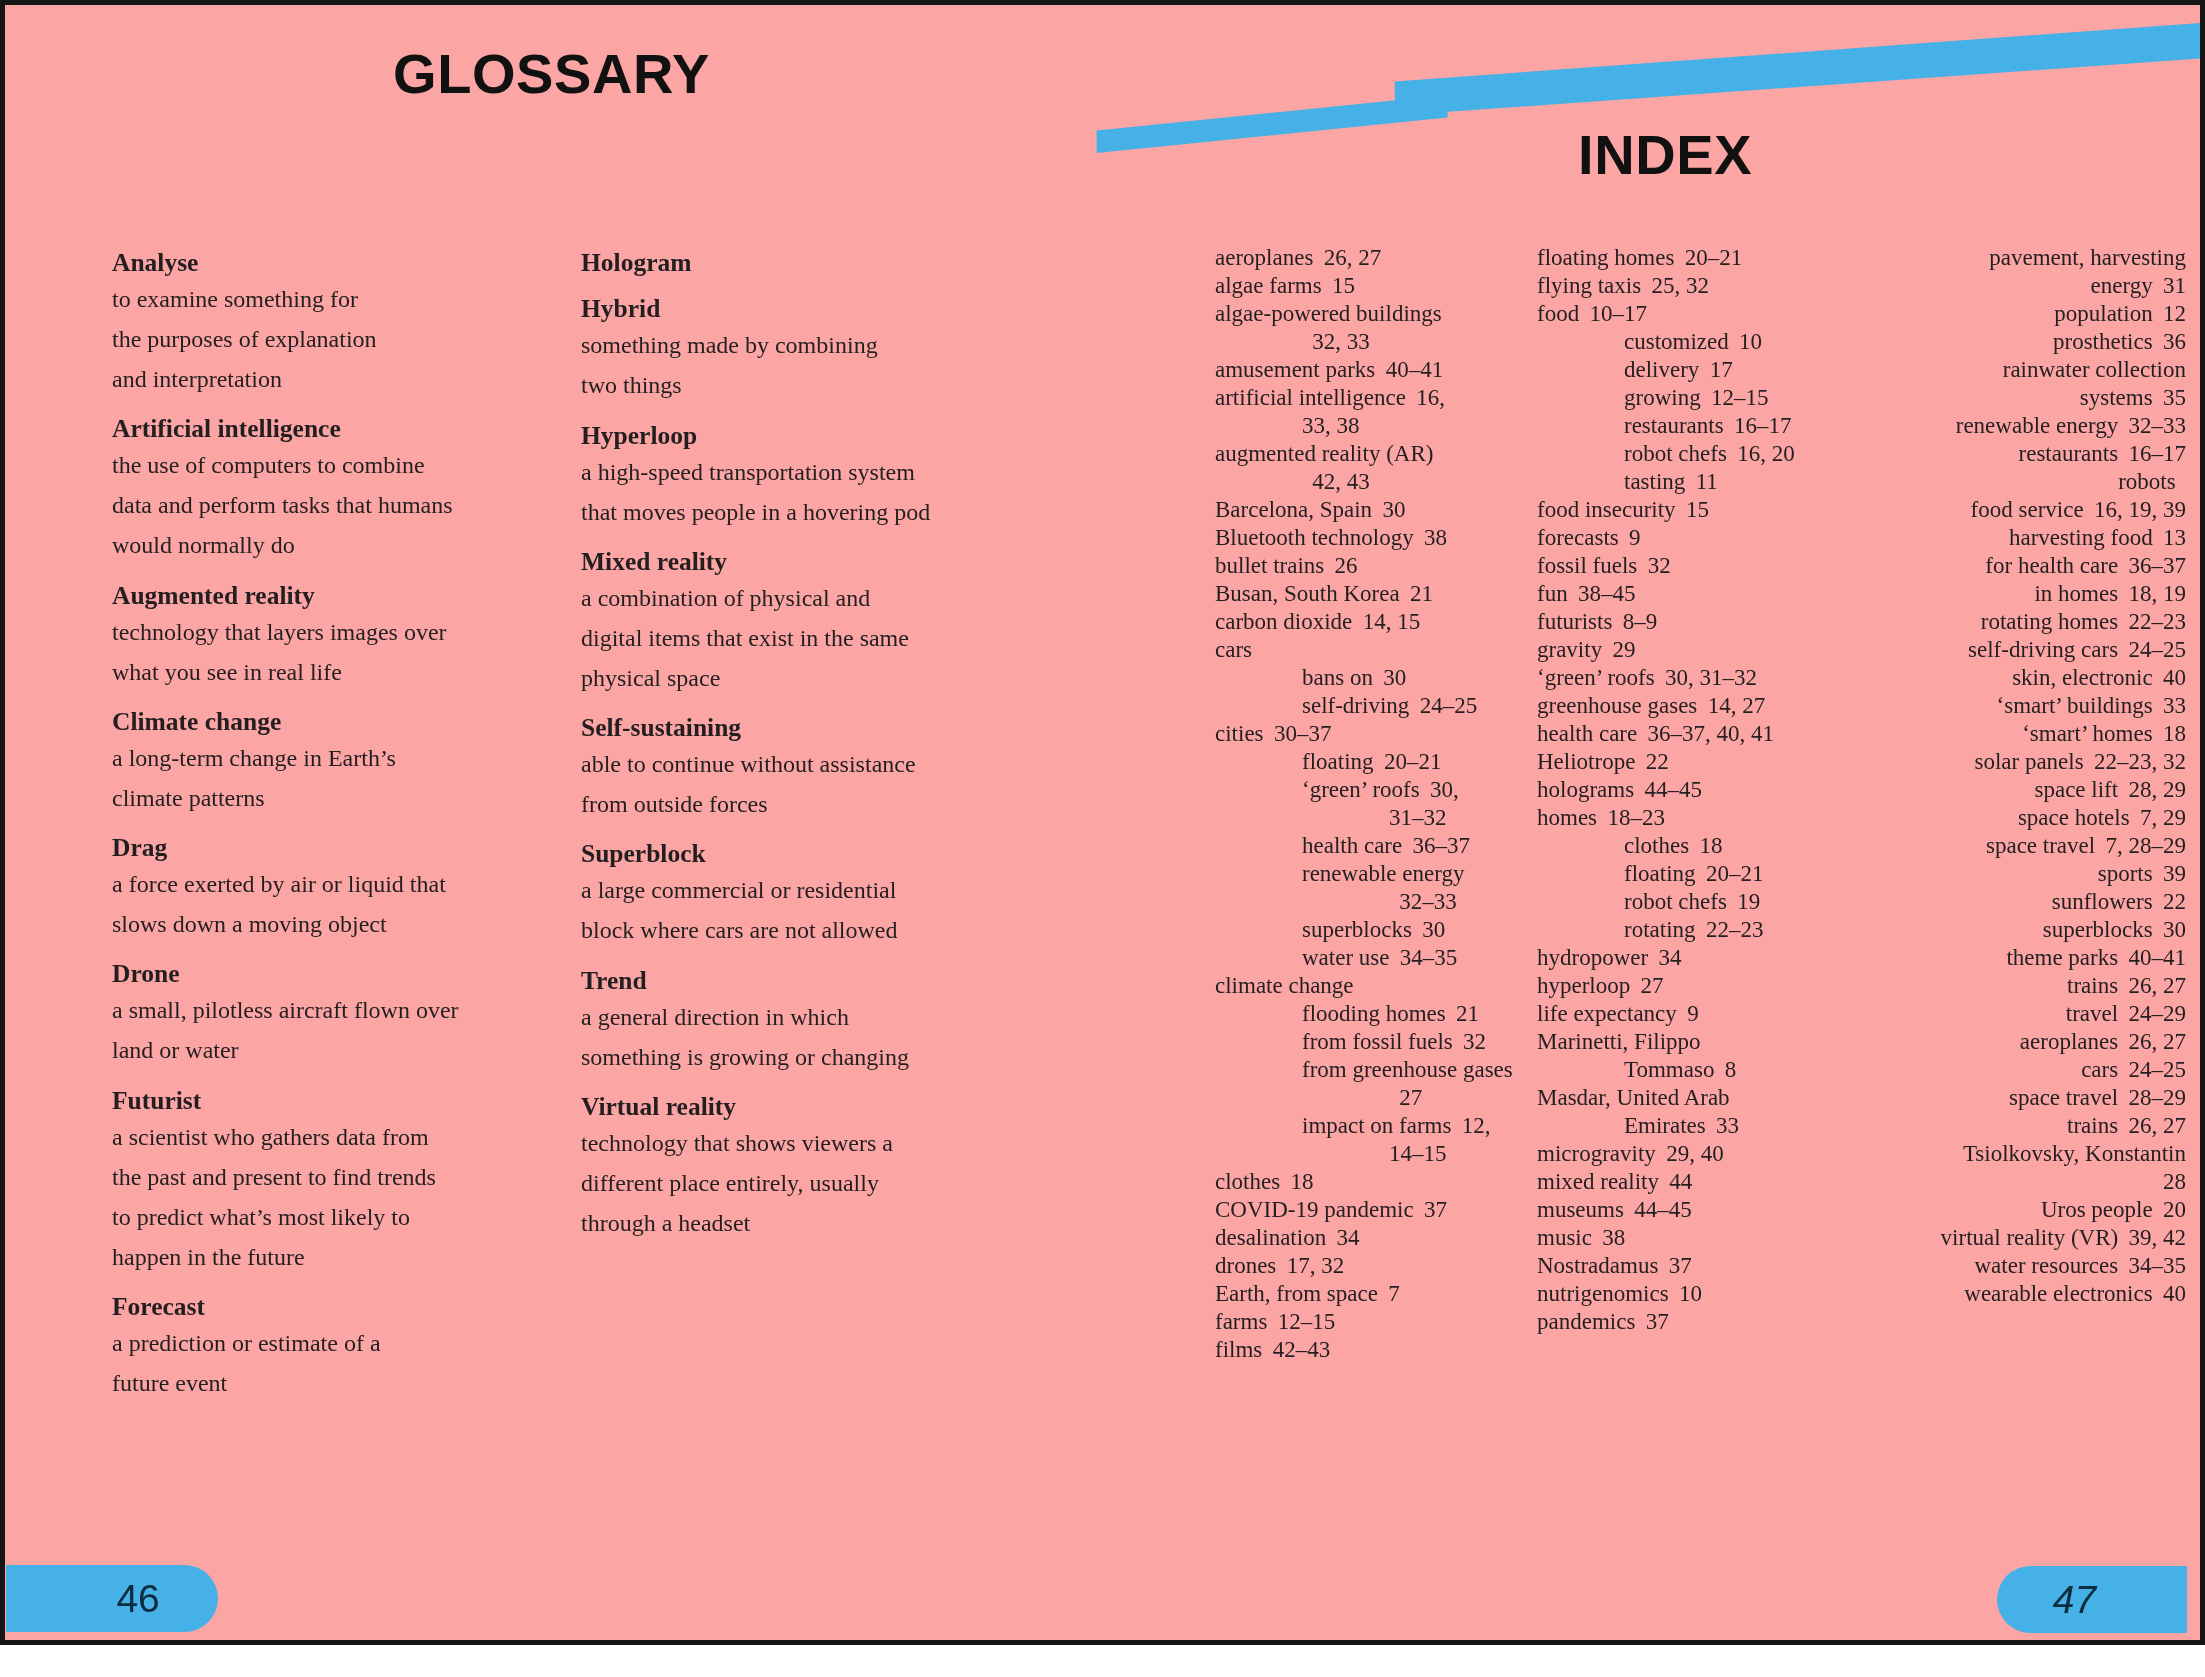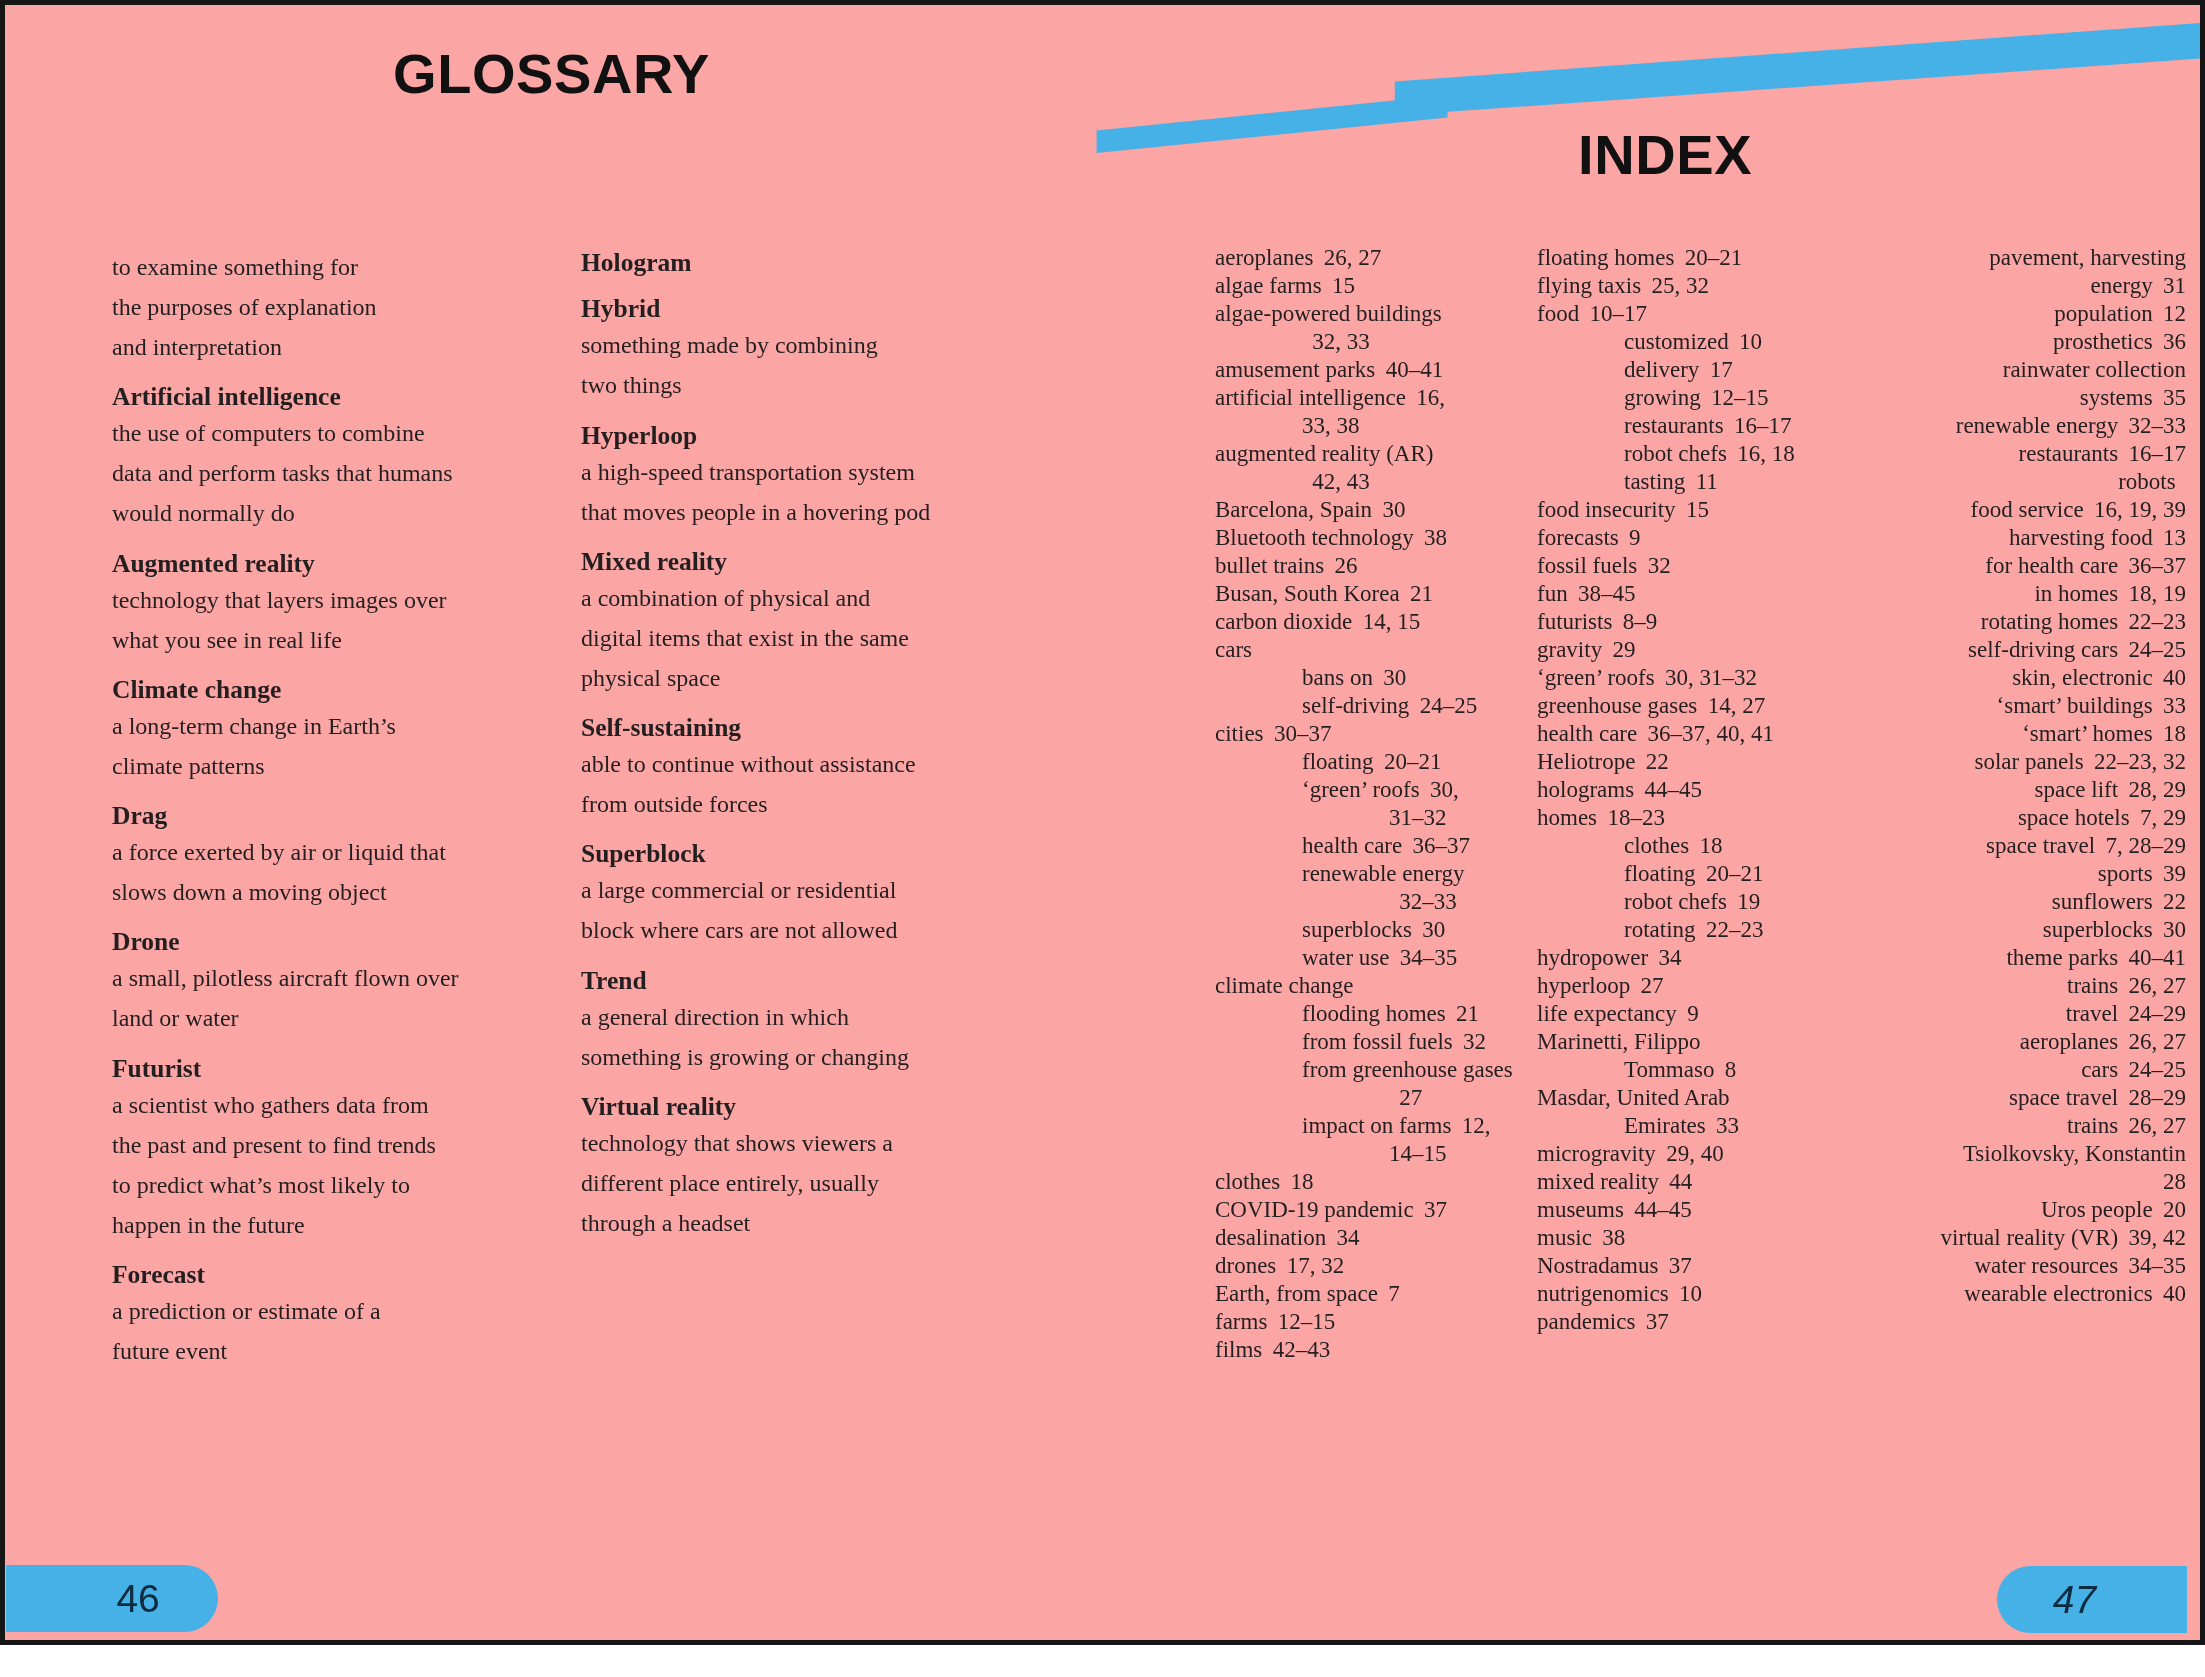--- a/index.html
+++ b/index.html
@@ -98,20 +98,21 @@
   </svg>
 
   <h1 class="page-title" id="glossary-title">GLOSSARY</h1>
 
   <h1 class="page-title" id="index-title">INDEX</h1>
 
   <div class="gloss-cols">
     <div class="gcol">
 
         <div class="gentry">
+          <div class="gterm">Analyse</div>
           <div class="gdef">to examine something for
 the purposes of explanation
 and interpretation</div>
         </div>
 
         <div class="gentry">
           <div class="gterm">Artificial intelligence</div>
           <div class="gdef">the use of computers to combine
 data and perform tasks that humans
 would normally do</div>
@@ -292,21 +293,21 @@
         <div class="ientry"><span class="ilabel">food</span><span class="ipages">10–17</span></div>
 
         <div class="ientry lvl1"><span class="ilabel">customized</span><span class="ipages">10</span></div>
 
         <div class="ientry lvl1"><span class="ilabel">delivery</span><span class="ipages">17</span></div>
 
         <div class="ientry lvl1"><span class="ilabel">growing</span><span class="ipages">12–15</span></div>
 
         <div class="ientry lvl1"><span class="ilabel">restaurants</span><span class="ipages">16–17</span></div>
 
-        <div class="ientry lvl1"><span class="ilabel">robot chefs</span><span class="ipages">16, 18</span></div>
+        <div class="ientry lvl1"><span class="ilabel">robot chefs</span><span class="ipages">16, 20</span></div>
 
         <div class="ientry lvl1"><span class="ilabel">tasting</span><span class="ipages">11</span></div>
 
         <div class="ientry"><span class="ilabel">food insecurity</span><span class="ipages">15</span></div>
 
         <div class="ientry"><span class="ilabel">forecasts</span><span class="ipages">9</span></div>
 
         <div class="ientry"><span class="ilabel">fossil fuels</span><span class="ipages">32</span></div>
 
         <div class="ientry"><span class="ilabel">fun</span><span class="ipages">38–45</span></div>

